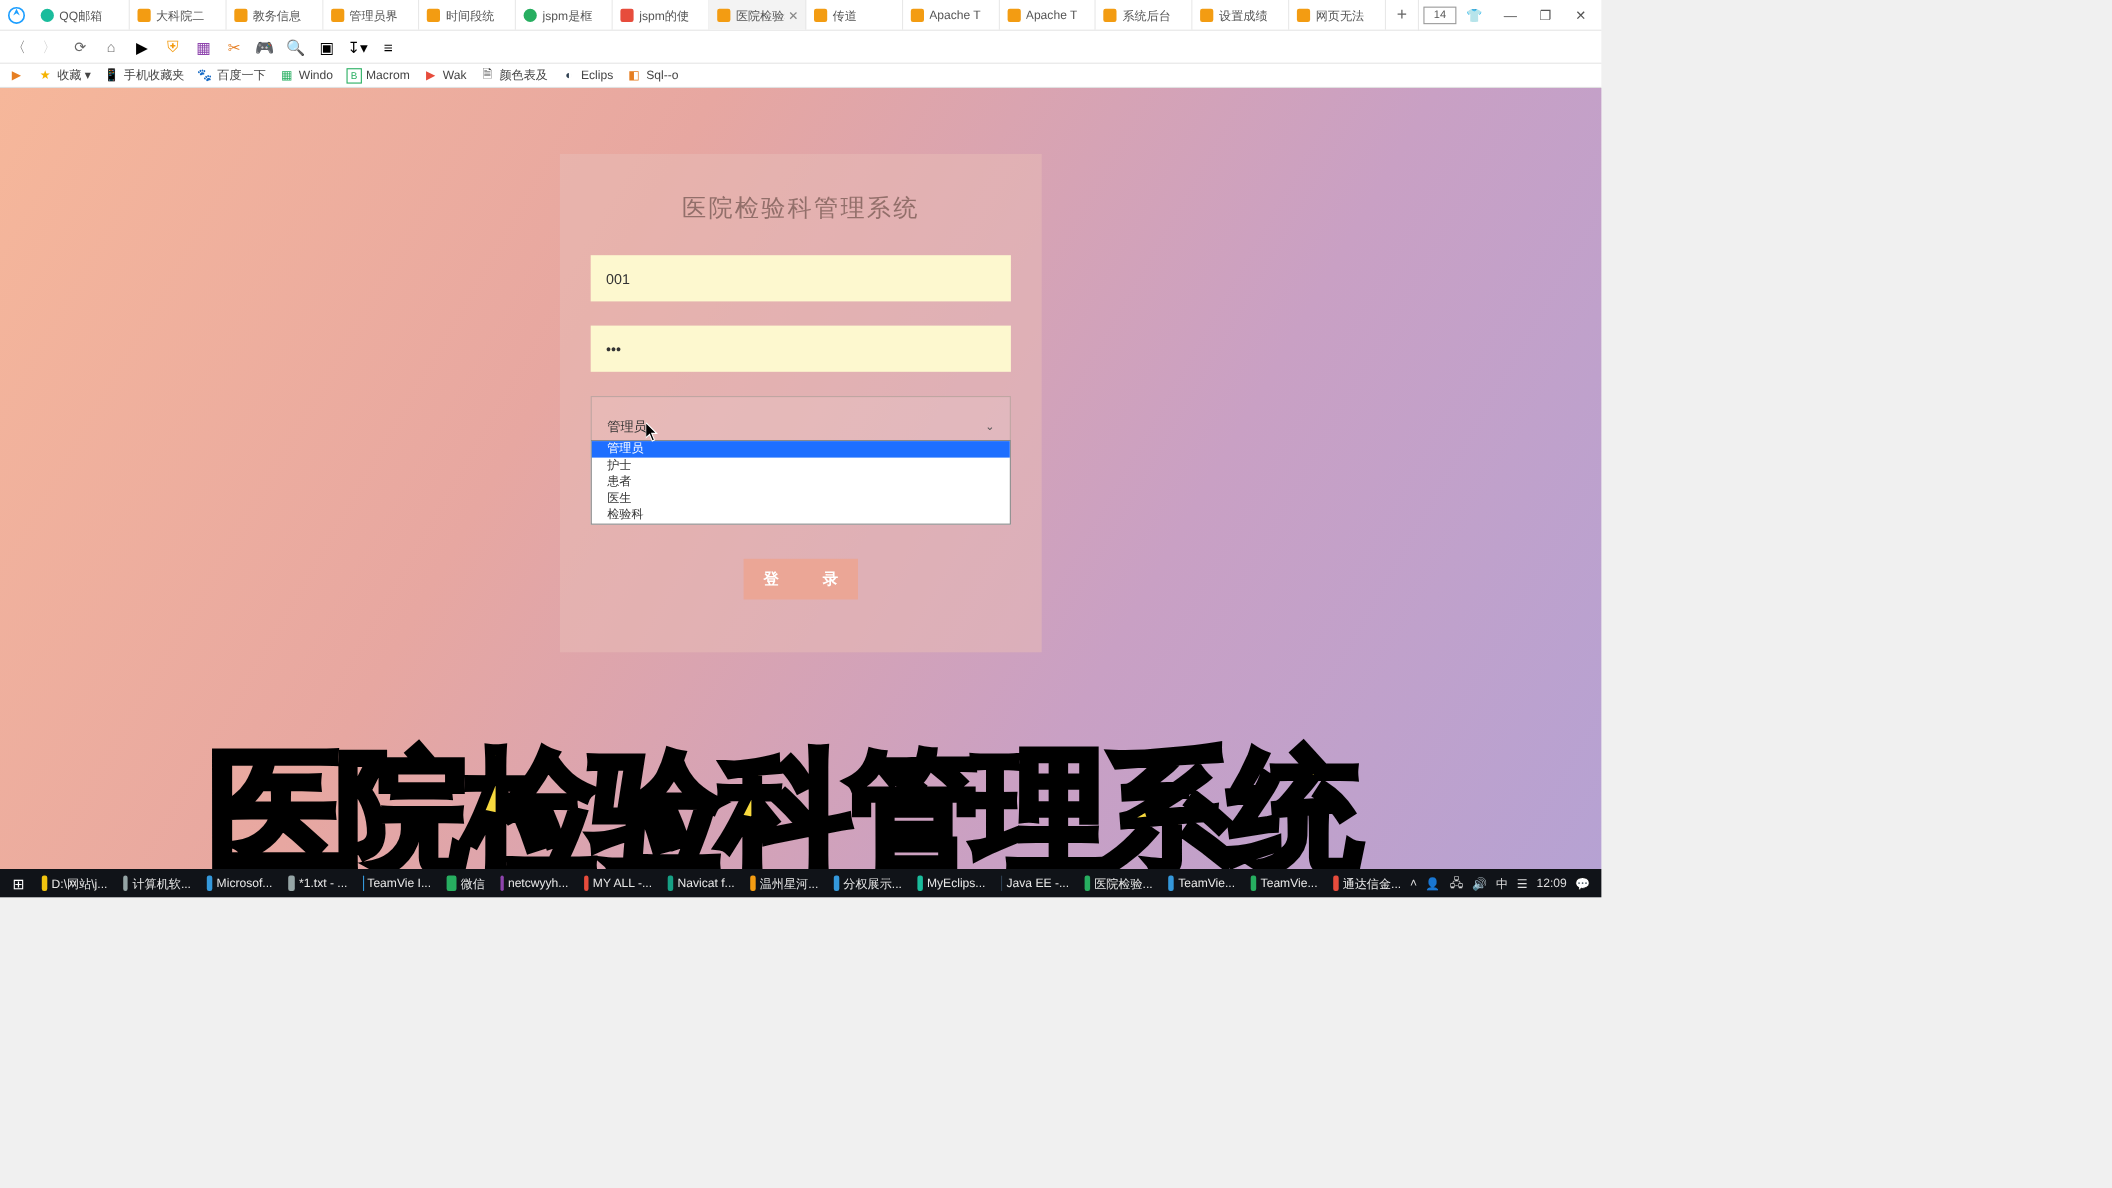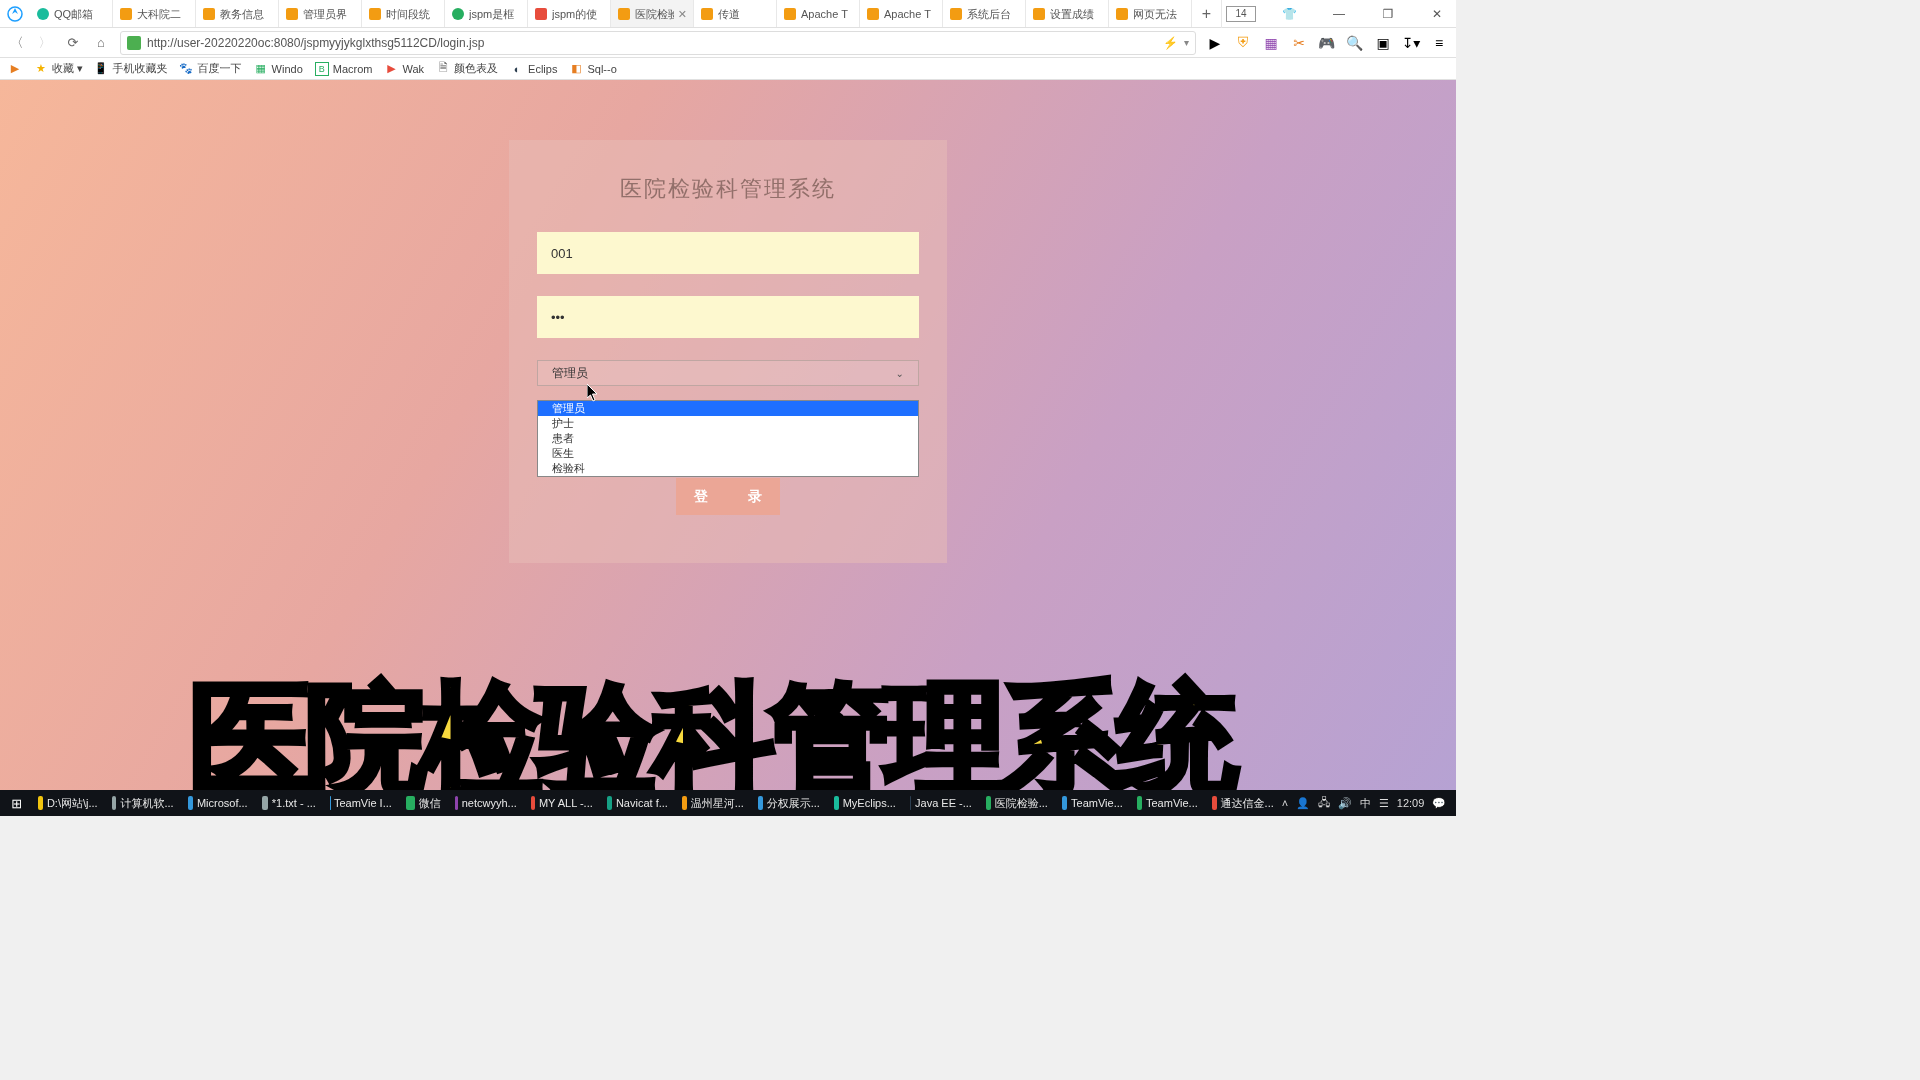--- a/index.html
+++ b/index.html
@@ -9,21 +9,21 @@
 .titlebar { height:28px; background:#fff; display:flex; align-items:stretch; border-bottom:1px solid #e0e0e0; }
 .titlebar .app-icon { width:30px; display:flex; align-items:center; justify-content:center; }
 .titlebar .app-icon svg{display:block}
 .tabs { display:flex; flex:1; overflow:hidden;justify-content:flex-end; }
 .tab { width:88px; height:28px; display:flex; align-items:center; padding:0 6px; font-size:11px; color:#555; border-right:1px solid #e8e8e8; cursor:pointer; gap:4px; white-space:nowrap; overflow:hidden; }
 .tab.active { background:#f3f3f3; }
 .tab .favicon { width:14px; height:14px; flex:0 0 14px; display:flex; align-items:center; justify-content:center; font-size:10px; }
 .tab .lbl{ overflow:hidden; text-overflow:clip; }
 .tab .close { margin-left:auto; font-size:11px; color:#888; }
 .tab.new { width:30px; justify-content:center; font-size:16px; color:#666; }
-.win-ctrls { display:flex; align-items:center; gap:19px; padding:0 4px; }
+.win-ctrls { display:flex; align-items:center; gap:2px; padding:0 4px; }
 .win-ctrls .wc { width:30px; height:28px; display:flex; align-items:center; justify-content:center; font-size:12px; color:#555; cursor:pointer; }
 .win-ctrls .badge { border:1px solid #999; font-size:10px; padding:0 4px; height:16px; line-height:14px; }
 
 .addrbar { height:30px; background:#fff; display:flex; align-items:center; padding:0 8px; gap:10px; border-bottom:1px solid #e0e0e0; }
 .addrbar .navbtn { width:18px; height:18px; display:flex; align-items:center; justify-content:center; color:#666; cursor:pointer; font-size:13px; }
 .addrbar .navbtn.disabled{color:#ccc;}
 .urlbox { flex:1; display:flex; align-items:center; height:24px; border:1px solid #ddd; border-radius:3px; padding:0 6px; gap:6px; }
 .urlbox .shield{width:14px;height:14px;background:#4caf50;border-radius:2px;}
 .urlbox input { flex:1; border:none; outline:none; font-size:12px; color:#555; background:transparent; }
 .urlbox .flash{color:#1abc9c;font-size:12px;}
@@ -35,21 +35,21 @@
 .bookbar .bm { display:flex; align-items:center; gap:4px; cursor:pointer; white-space:nowrap; }
 .bookbar .bm .ic{width:14px;height:14px;display:inline-flex;align-items:center;justify-content:center;font-size:11px;}
 .bookbar .star{color:#f5b301;}
 
 
 .page { position:absolute; left:0; top:80px; right:0; bottom:26px;
         background:linear-gradient(120deg,#f6b79a 0%,#e7a7a1 35%,#c9a0c4 70%,#b6a2d3 100%); }
 .login-card{ width:438px; position:absolute; left:509px; top:60px; background:rgba(232,188,183,.55); padding:34px 28px 48px; }
 .login-title{ text-align:center; font-size:22px; color:#926f6a; letter-spacing:2px; margin-bottom:28px; }
 .field{ width:100%; height:42px; margin-bottom:22px; background:#fdf8cf; border:none; padding:0 14px; font-size:13px; color:#333; outline:none; }
-.select-wrap{ position:relative; width:100%; height:26px; margin-bottom:22px; }
+.select-wrap{ position:relative; width:100%; height:56px; margin-bottom:22px; }
 .select-box{ width:100%; height:100%; border:1px solid #bfa6a2; background:rgba(255,255,255,.1); padding:0 14px; font-size:12px; color:#333; display:flex; align-items:center; justify-content:space-between; cursor:pointer; }
 .select-box .caret{font-size:10px;color:#555;}
 .dropdown{ position:absolute; left:0; right:0; top:40px; background:#fff; border:1px solid #888; z-index:5; }
 .dropdown .opt{ height:15px; line-height:15px; font-size:11px; color:#333; padding:0 14px; cursor:pointer; }
 .dropdown .opt.sel{ background:#1e6fff; color:#fff; }
 .login-btn{ display:block; width:104px; height:37px; margin:92px auto 0; background:#eba696; color:#fff; border:none; font-size:14px; letter-spacing:18px; text-indent:18px; cursor:pointer;font-weight:bold; }
 
 .big-caption{ position:absolute; left:190px; bottom:-8px; font-size:120px; font-weight:900; color:#f7d93e; -webkit-text-stroke:6px #000; letter-spacing:-4px; white-space:nowrap; line-height:1; }
 
 
@@ -175,26 +175,20 @@
     <span class="wc">❐</span>
     <span class="wc">✕</span>
   </div>
 </div>
 
 <div class="addrbar">
   <span class="navbtn">〈</span>
   <span class="navbtn disabled">〉</span>
   <span class="navbtn">⟳</span>
   <span class="navbtn">⌂</span>
-  <div class="urlbox">
-    <span class="shield"></span>
-    <input value="http://user-20220220oc:8080/jspmyyjykglxthsg5112CD/login.jsp" style="">
-    <span class="flash">⚡</span>
-    <span class="dd">▾</span>
-  </div>
   <div class="addr-icons">
     <span>▶</span>
     <span style="color:#f39c12">⛨</span>
     <span style="color:#8e44ad">▦</span>
     <span style="color:#e67e22">✂</span>
     <span style="color:#e67e22">🎮</span>
     <span>🔍</span>
     <span>▣</span>
     <span>↧▾</span>
     <span>≡</span>

